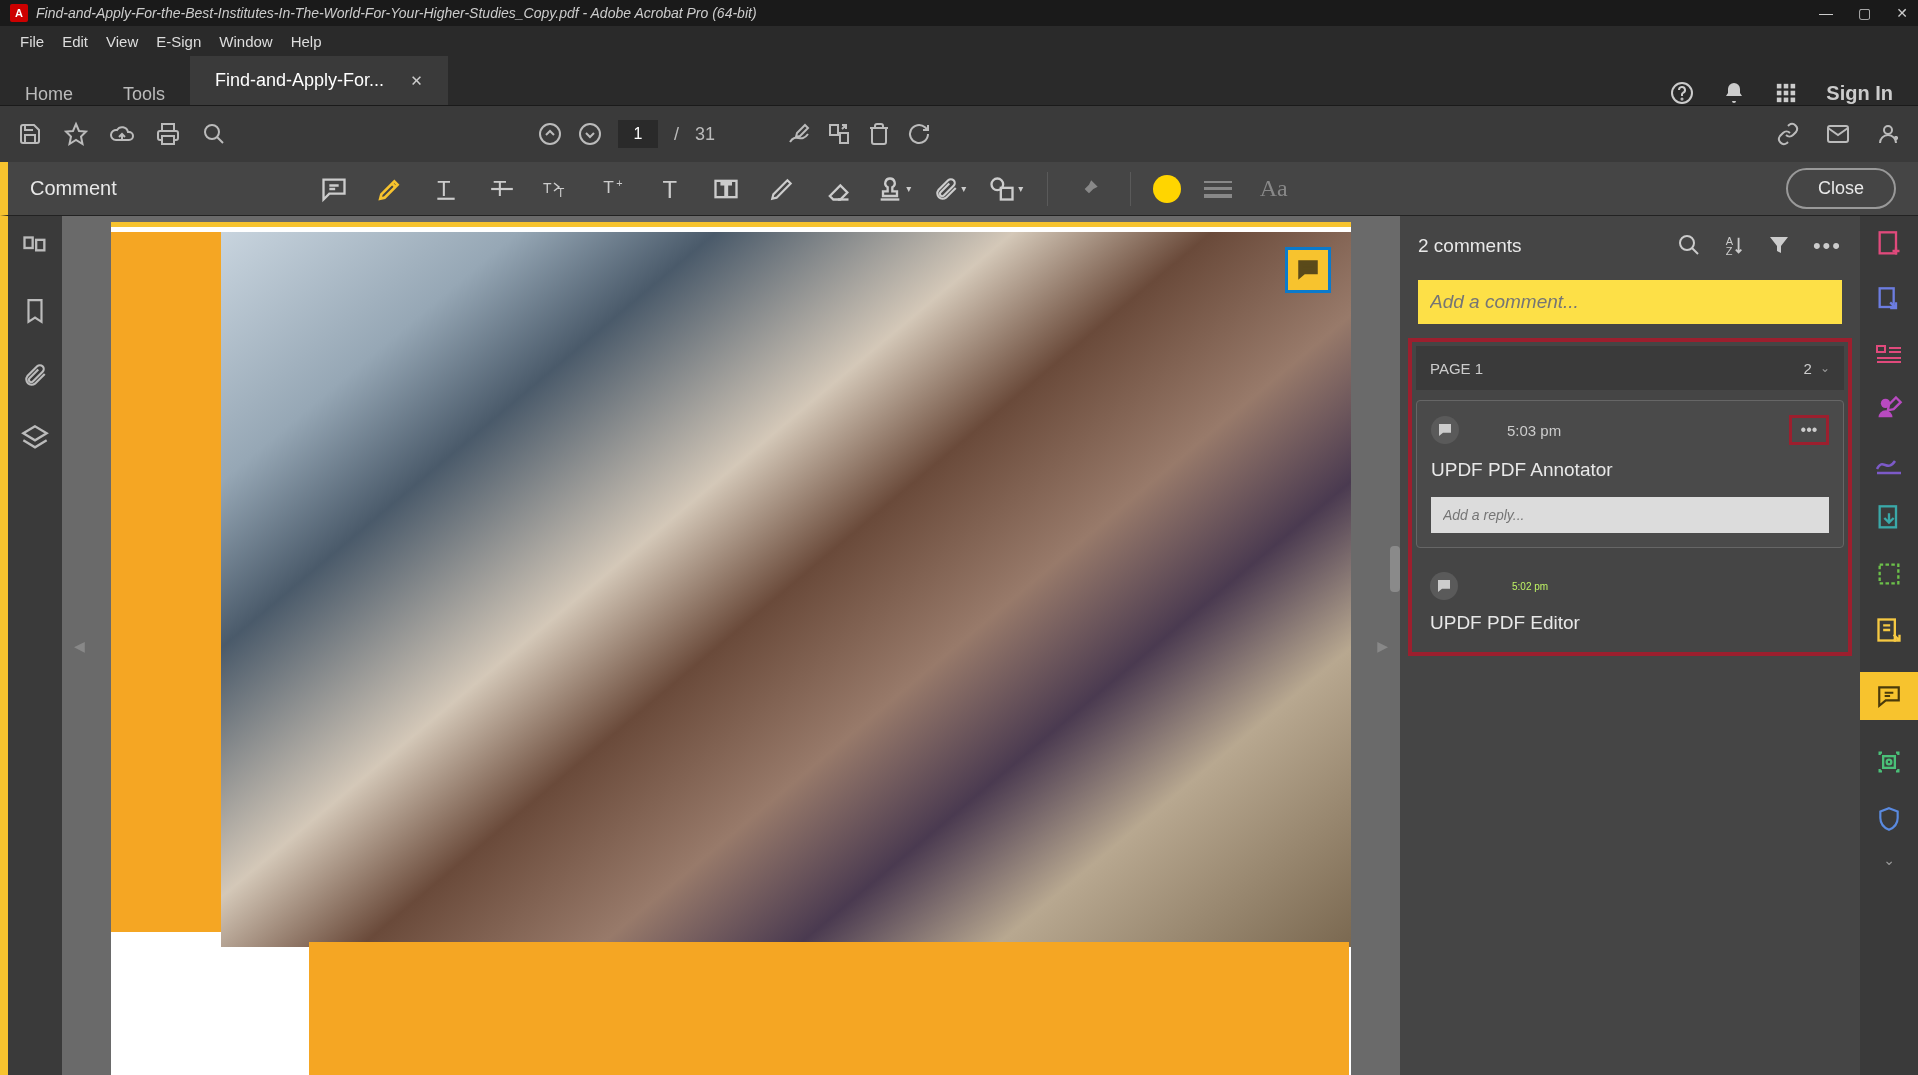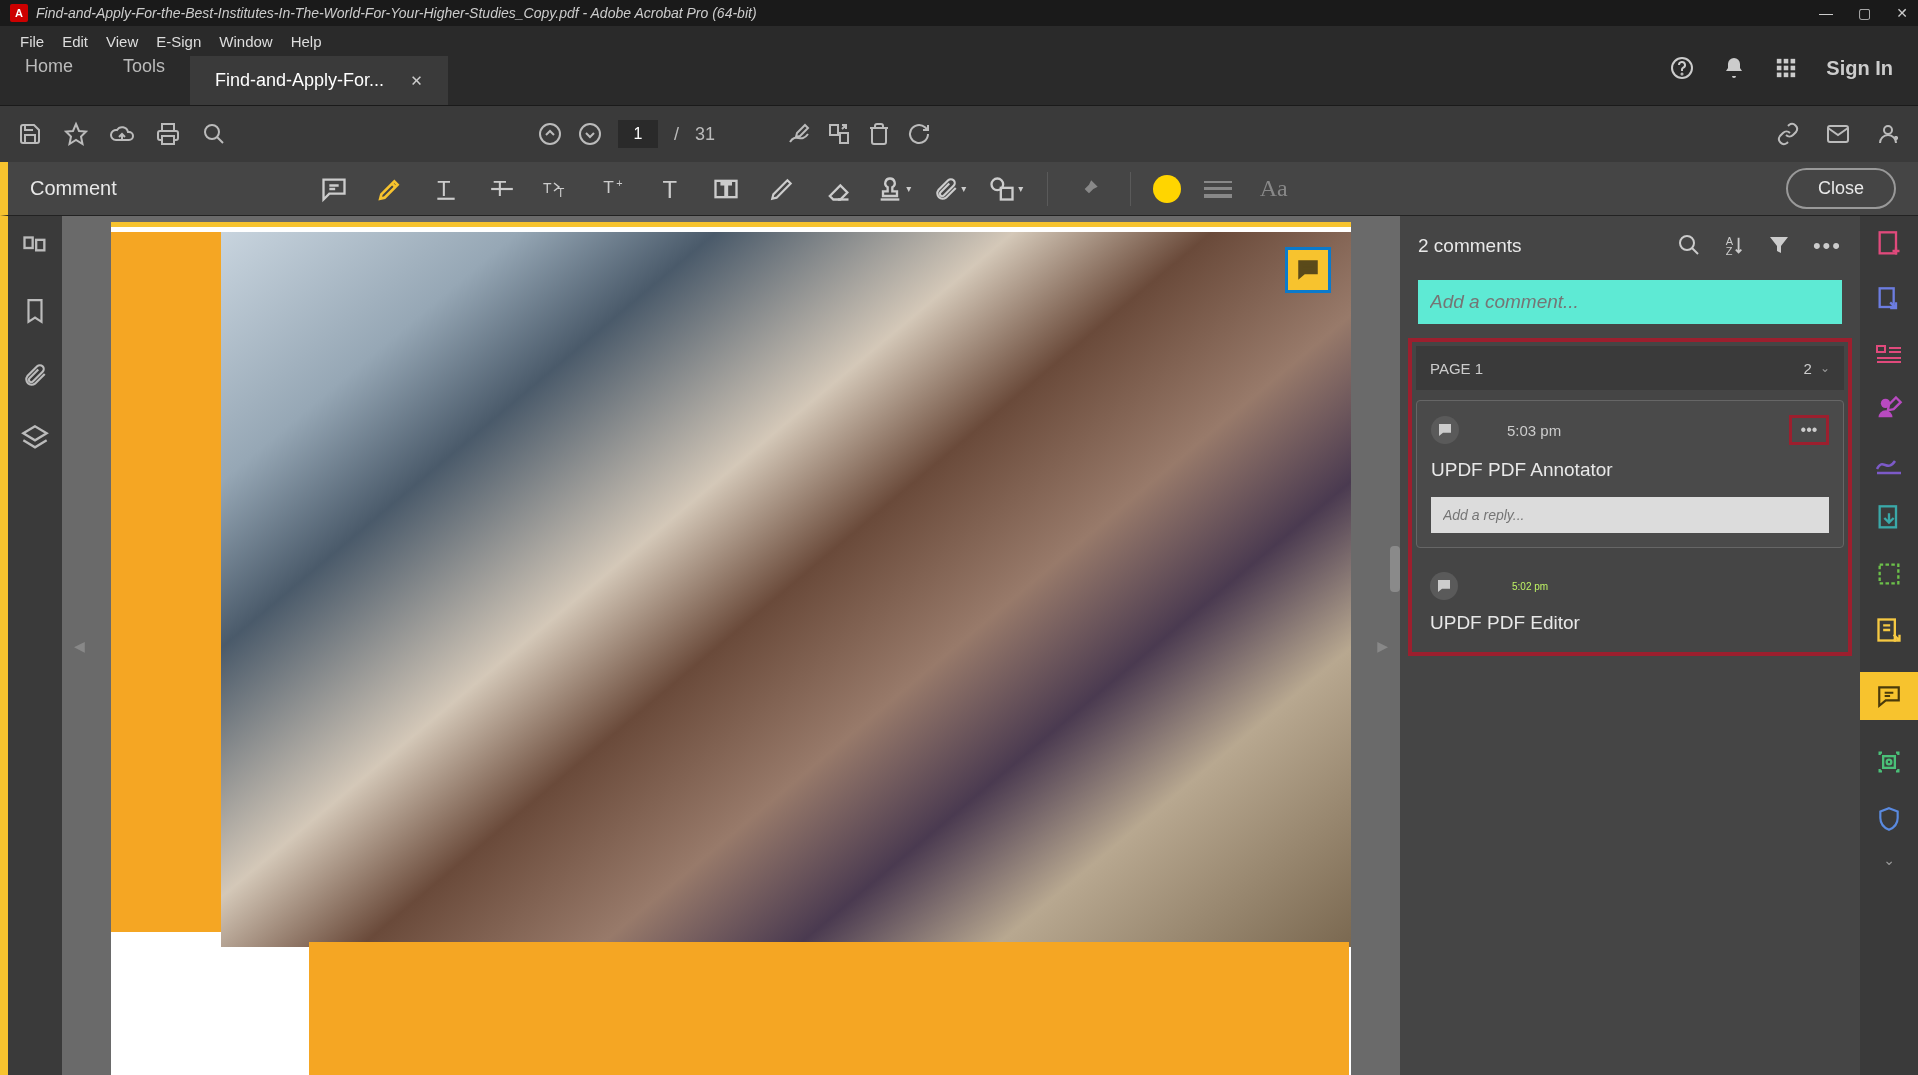--- a/index.html
+++ b/index.html
@@ -4,21 +4,21 @@
 <style>
 *{margin:0;padding:0;box-sizing:border-box;font-family:"Segoe UI",Arial,sans-serif;}
 body{background:#2d2d2d;color:#e8e8e8;overflow:hidden;width:1918px;height:1075px;}
 .titlebar{height:26px;background:#1a1a1a;display:flex;align-items:center;padding:0 10px;font-size:14px;color:#ccc;}
 .titlebar .app-icon{width:18px;height:18px;background:#c00;border-radius:2px;margin-right:8px;display:flex;align-items:center;justify-content:center;color:#fff;font-size:11px;font-weight:bold;}
 .titlebar .title{flex:1;font-style:italic;}
 .titlebar .win-controls{display:flex;gap:25px;align-items:center;}
 .titlebar .win-btn{cursor:pointer;font-size:14px;}
 .menubar{height:30px;background:#2a2a2a;display:flex;align-items:center;padding:0 20px;font-size:15px;color:#ddd;gap:18px;}
 .menubar span{cursor:pointer;}
-.tabbar{height:50px;background:#2a2a2a;display:flex;align-items:flex-start;border-bottom:1px solid #1a1a1a;font-size:18px;}
+.tabbar{height:50px;background:#2a2a2a;display:flex;align-items:flex-end;border-bottom:1px solid #1a1a1a;font-size:18px;}
 .tabbar .home,.tabbar .tools{padding:0 25px;color:#bbb;cursor:pointer;}
 .tabbar .doc-tab{height:100%;padding:0 25px;background:#3a3a3a;color:#fff;display:flex;align-items:center;gap:26px;cursor:pointer;}
 .tabbar .doc-tab .close{font-size:15px;color:#ccc;}
 .tabbar .right{margin-left:auto;display:flex;align-items:center;gap:28px;padding-right:25px;color:#ccc;}
 .tabbar .sign-in{font-size:20px;font-weight:700;}
 .icon-sm{width:24px;height:24px;display:inline-flex;align-items:center;justify-content:center;}
 .maintoolbar{height:56px;background:#3a3a3a;display:flex;align-items:center;padding:0 18px;gap:22px;color:#bbb;font-size:18px;}
 .maintoolbar .group{display:flex;align-items:center;gap:22px;}
 .maintoolbar .center{display:flex;align-items:center;gap:16px;margin-left:290px;}
 .maintoolbar .page-input{width:40px;height:28px;background:#2a2a2a;border:none;color:#fff;text-align:center;font-size:16px;}
@@ -41,21 +41,21 @@
 .comment-marker{position:absolute;right:20px;top:20px;width:46px;height:46px;background:#f7c32e;border:3px solid #0a7acc;display:flex;align-items:center;justify-content:center;}
 .comment-marker svg{fill:#5a4a1a;}
 .doc-area .nav-left,.doc-area .nav-right{position:absolute;top:50%;transform:translateY(-50%);color:#888;font-size:14px;cursor:pointer;padding:6px;}
 .doc-area .nav-left{left:6px;}
 .doc-area .nav-right{right:6px;}
 .comments-panel{width:460px;background:#454545;display:flex;flex-direction:column;}
 .cp-header{height:60px;display:flex;align-items:center;padding:0 18px;color:#e8e8e8;}
 .cp-header .title{font-size:19px;font-weight:500;flex:1;}
 .cp-header .icons{display:flex;gap:22px;color:#ccc;}
 .cp-search{margin:4px 18px 14px 18px;}
-.cp-search input{width:100%;height:44px;background:#5eead4;border:none;font-size:19px;font-style:italic;color:#666;padding:0 12px;}
+.cp-search input{width:100%;height:44px;background:#fde047;border:none;font-size:19px;font-style:italic;color:#666;padding:0 12px;}
 .comments-box{margin:0 8px;border:4px solid #9c1f2e;padding:4px;}
 .page-sep{height:44px;background:#3a3a3a;display:flex;align-items:center;padding:0 14px;font-size:15px;color:#ccc;margin-bottom:10px;}
 .page-sep .count{margin-left:auto;margin-right:8px;}
 .comment-card{background:#4a4a4a;border:1px solid #666;border-radius:4px;padding:14px;margin-bottom:10px;}
 .comment-card .row{display:flex;align-items:center;gap:8px;margin-bottom:14px;}
 .comment-card .bubble{width:28px;height:28px;border-radius:50%;background:#5a5a5a;display:flex;align-items:center;justify-content:center;}
 .comment-card .time{color:#ccc;font-size:15px;margin-left:40px;}
 .comment-card .more{margin-left:auto;width:40px;height:30px;border:3px solid #9c1f2e;display:flex;align-items:center;justify-content:center;color:#ccc;}
 .comment-card .text{font-size:19px;color:#e8e8e8;margin-bottom:16px;}
 .comment-card .reply{background:#dcdcdc;border:none;color:#666;font-size:14px;font-style:italic;padding:10px 12px;width:100%;}

